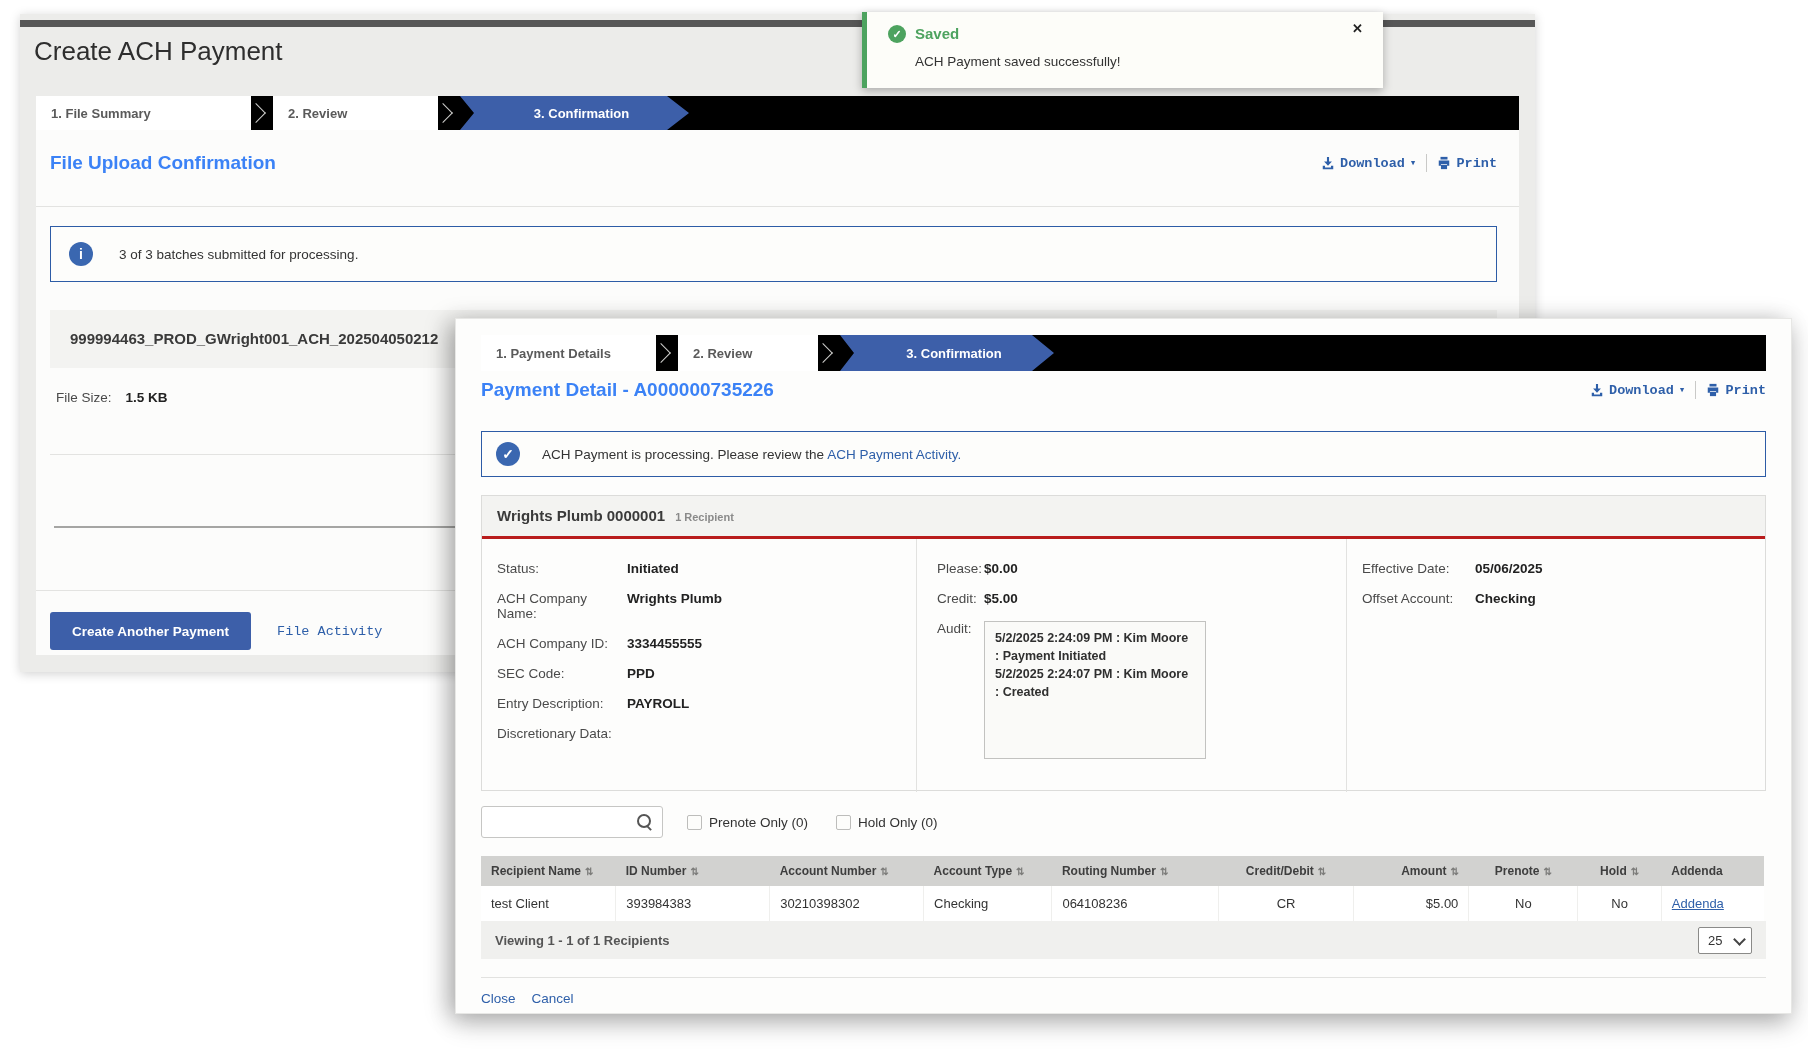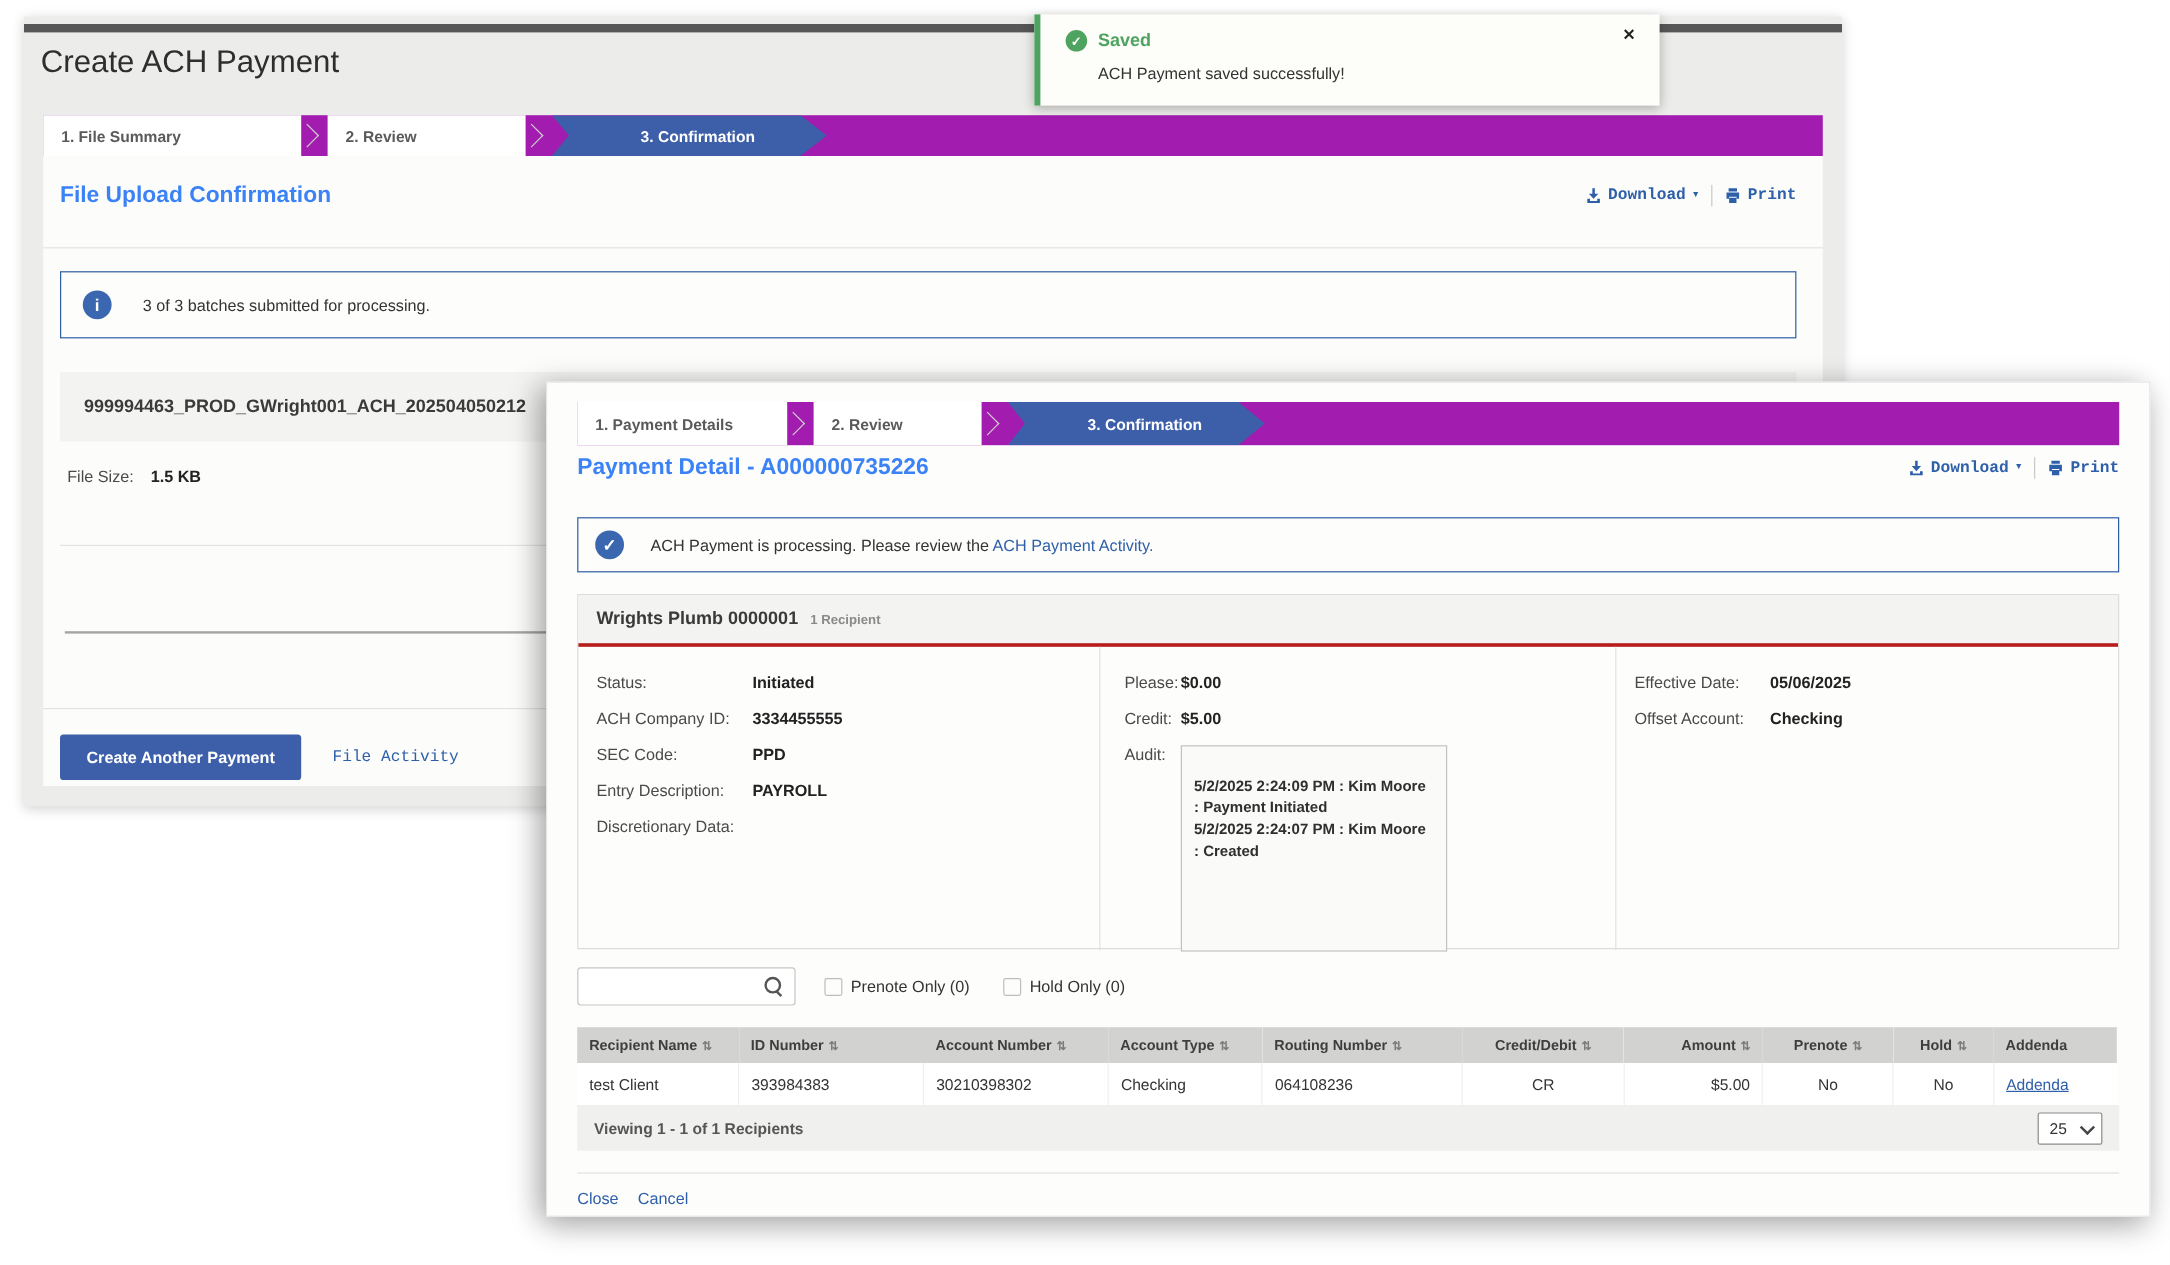--- a/index.html
+++ b/index.html
@@ -7,21 +7,21 @@
          font-family:"Liberation Sans",sans-serif;color:#333;}
 
   
   .bg-window{position:absolute;left:20px;top:14px;width:1515px;height:658px;
              background:#ececea;box-shadow:0 2px 10px rgba(0,0,0,.18);z-index:1;}
   .win-topstrip{position:absolute;left:0;top:6px;width:100%;height:7px;background:#575757;}
   .bg-title{position:absolute;left:14px;top:22px;font-size:26px;font-weight:400;color:#2e2e2e;margin:0;}
   .bg-card{position:absolute;left:16px;top:82px;width:1483px;height:559px;background:#fcfcfb;}
 
   
-  .steps{position:absolute;left:0;top:0;right:0;height:34px;display:flex;align-items:stretch;background:#a21caf;}
+  .steps{position:absolute;left:0;top:0;right:0;height:34px;display:flex;align-items:stretch;background:#000000;}
   .step{display:flex;align-items:center;padding-left:15px;font-size:13px;font-weight:bold;color:#5a5a5a;background:#fff;}
   .step-chev{width:13px;height:13px;border-top:1px solid #cfcfcd;border-right:1px solid #cfcfcd;
              transform:rotate(45deg);align-self:center;margin:0 10px 0 -2px;flex:0 0 auto;}
   .step-active{background:#3d5fa9;color:#fff;justify-content:center;padding:0 10px 0 24px;
                clip-path:polygon(0 0,calc(100% - 22px) 0,100% 50%,calc(100% - 22px) 100%,0 100%,14px 50%);}
   .w-step1{width:200px;} .w-step2{width:150px;} .w-arrow{width:195px;}
   .f-step1{width:160px;} .f-step2{width:125px;} .f-arrow{width:180px;}
 
   .section-head{position:absolute;left:14px;right:22px;top:56px;display:flex;justify-content:space-between;align-items:center;}
   .h2{font-size:19px;font-weight:bold;color:#3b82f6;margin:0;}
@@ -69,21 +69,21 @@
   .panel-body{display:flex;height:253px;}
   .pcol{padding:22px 0 0 15px;box-sizing:border-box;}
   .pcol1{width:435px;border-right:1px solid #e2e2e0;}
   .pcol2{width:430px;border-right:1px solid #e2e2e0;padding-left:20px;}
   .pcol3{flex:1;}
   .frow{margin-bottom:15px;font-size:13.5px;color:#4a4a4a;display:flex;}
   .frow .lbl{flex:0 0 auto;}
   .pcol1 .lbl{width:130px;} .pcol2 .lbl{width:47px;} .pcol3 .lbl{width:113px;}
   .frow .val{font-weight:bold;color:#222;}
   .audit-row{display:flex;font-size:13.5px;color:#4a4a4a;}
-  .audit-box{width:200px;height:122px;border:1px solid #c2c2c0;background:#fafaf8;padding:24px 10px;
+  .audit-box{width:200px;height:122px;border:1px solid #c2c2c0;background:#fafaf8;padding:7px 10px;
              overflow:auto;font-size:12.5px;font-weight:bold;color:#2f2f2f;line-height:1.45;}
 
   .filter-row{position:absolute;left:25px;top:487px;display:flex;align-items:center;}
   .search-wrap{position:relative;width:182px;}
   .search-input{width:100%;height:32px;box-sizing:border-box;border:1px solid #c6c6c4;border-radius:3px;
                 background:#fff;padding:0 30px 0 10px;font-size:13px;font-family:"Liberation Sans",sans-serif;}
   .mag{position:absolute;right:12px;top:8px;width:10px;height:10px;border:2px solid #555;border-radius:50%;}
   .mag::after{content:"";position:absolute;left:9px;top:9px;width:2px;height:6px;background:#555;transform:rotate(-45deg);}
   .chk-group{display:flex;align-items:center;gap:28px;margin-left:24px;}
   .chk{display:flex;align-items:center;gap:7px;font-size:13.5px;color:#333;}
@@ -243,20 +243,24 @@
     <div class="panel">
       <div class="panel-head">
         <span class="panel-name">Wrights Plumb 0000001</span>
         <span class="panel-count">1 Recipient</span>
       </div>
       <div class="panel-body">
         <div class="pcol pcol1">
           <div class="frow">
               <span class="lbl">Status:</span>
               <span class="val">Initiated</span>
+            </div>
+          <div class="frow">
+              <span class="lbl">ACH Company Name:</span>
+              <span class="val">Wrights Plumb</span>
             </div>
           <div class="frow">
               <span class="lbl">ACH Company ID:</span>
               <span class="val">3334455555</span>
             </div>
           <div class="frow">
               <span class="lbl">SEC Code:</span>
               <span class="val">PPD</span>
             </div>
           <div class="frow">

